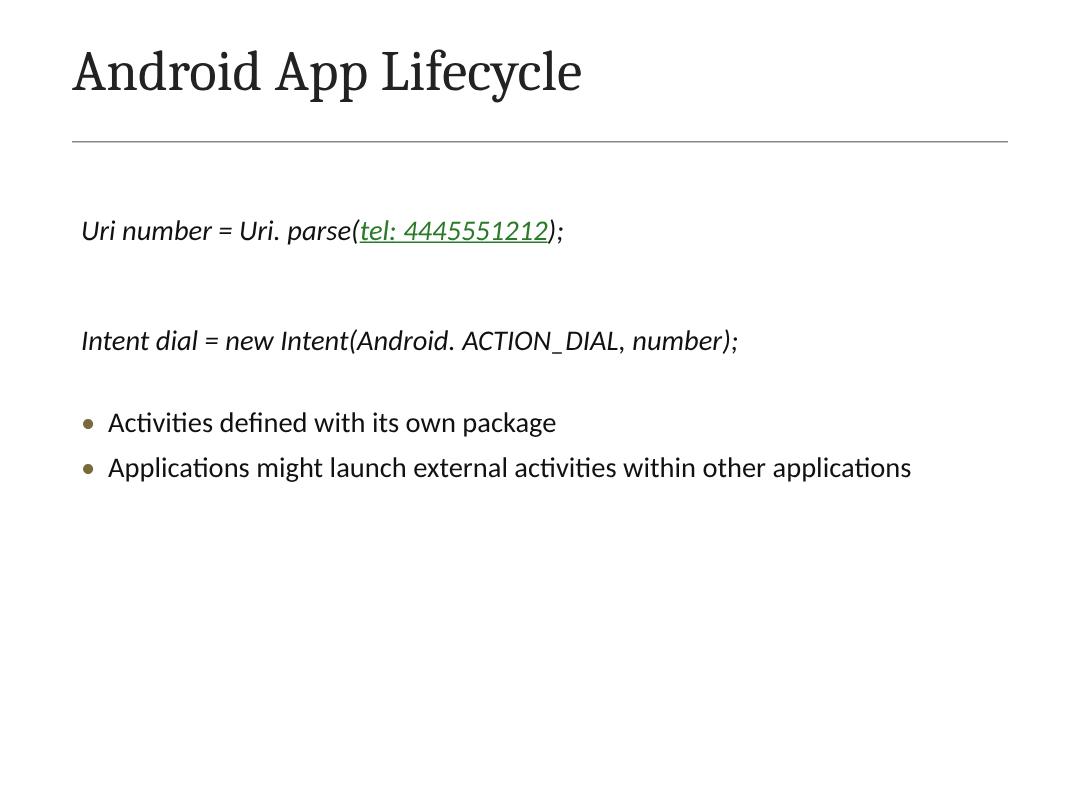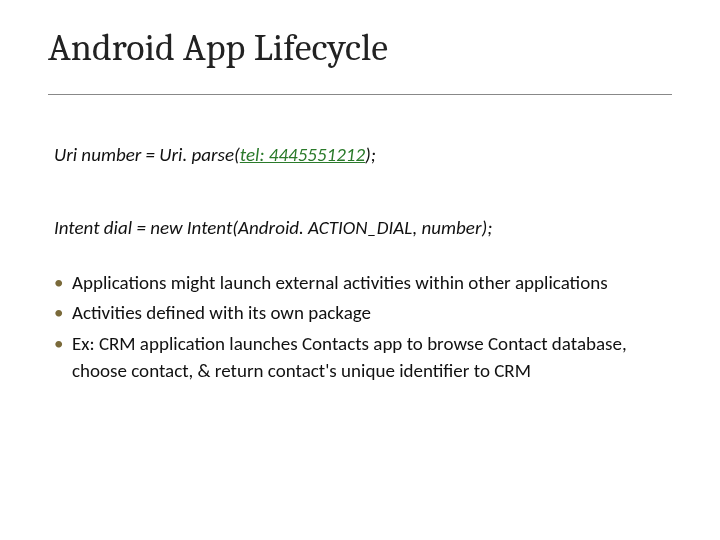--- a/index.html
+++ b/index.html
@@ -75,18 +75,17 @@
   <hr class="title-rule">
 
   <div class="code-block">
     <span class="code-line">
       <span>Uri number = Uri. parse(</span><a class="code-link" href="#">tel: 4445551212</a><span>);</span>
     </span>
     <span class="code-line">Intent dial = new Intent(Android. ACTION_DIAL, number);</span>
   </div>
 
   <ul class="bullets">
+    <li>Activities defined with its own package</li>
     <li>Applications might launch external activities within other applications</li>
-    <li>Activities defined with its own package</li>
-    <li>Ex:  CRM application launches Contacts app to browse Contact database, choose contact, &amp; return contact's unique identifier to CRM</li>
   </ul>
 
 </div>
 
 </body></html>

